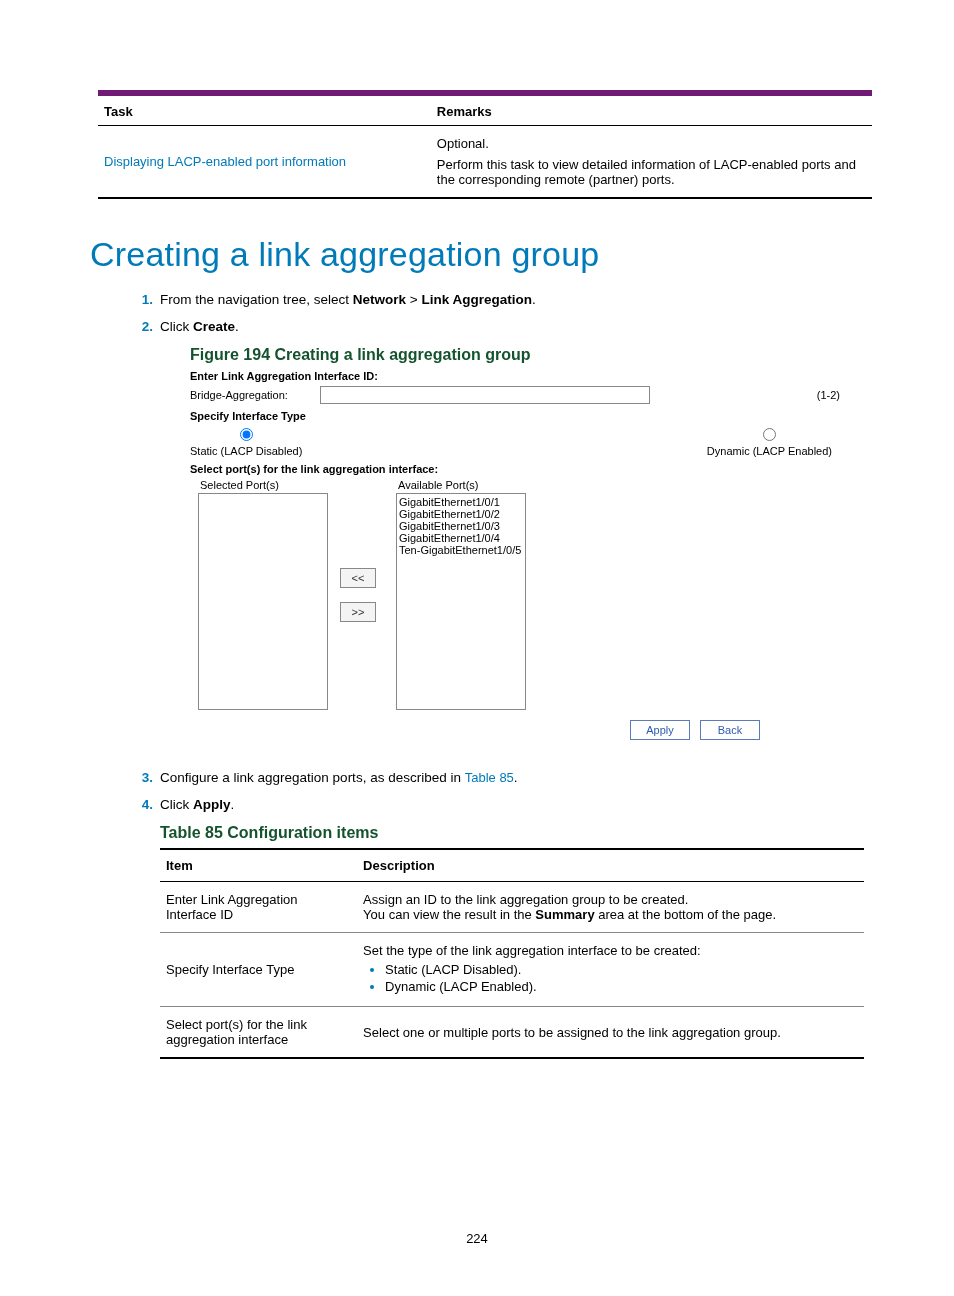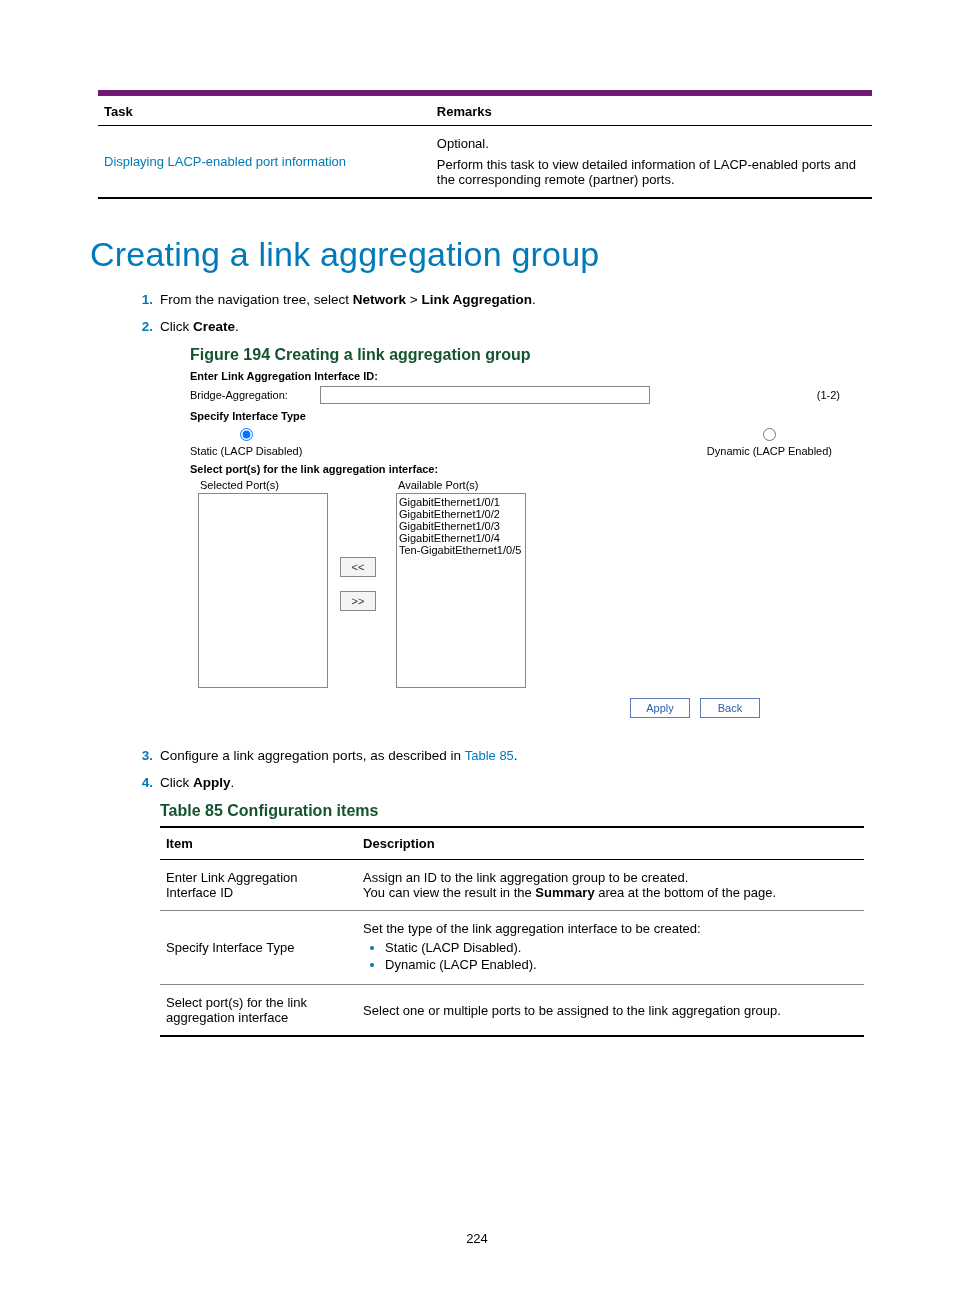--- a/index.html
+++ b/index.html
@@ -124,21 +124,21 @@
   }
   .ports-col .lbl {
     font-size: 11px;
     margin-bottom: 2px;
     margin-left: 10px;
   }
   .ports-col.selected .lbl { margin-left: 10px; }
   .portlist {
     border: 1px solid #888;
     background: #fff;
-    height: 195px;
+    height: 217px;
     width: 130px;
     font-size: 11px;
     padding: 2px;
     box-sizing: border-box;
     overflow: hidden;
     margin-left: 8px;
   }
   .move-buttons {
     display: flex;
     flex-direction: column;

